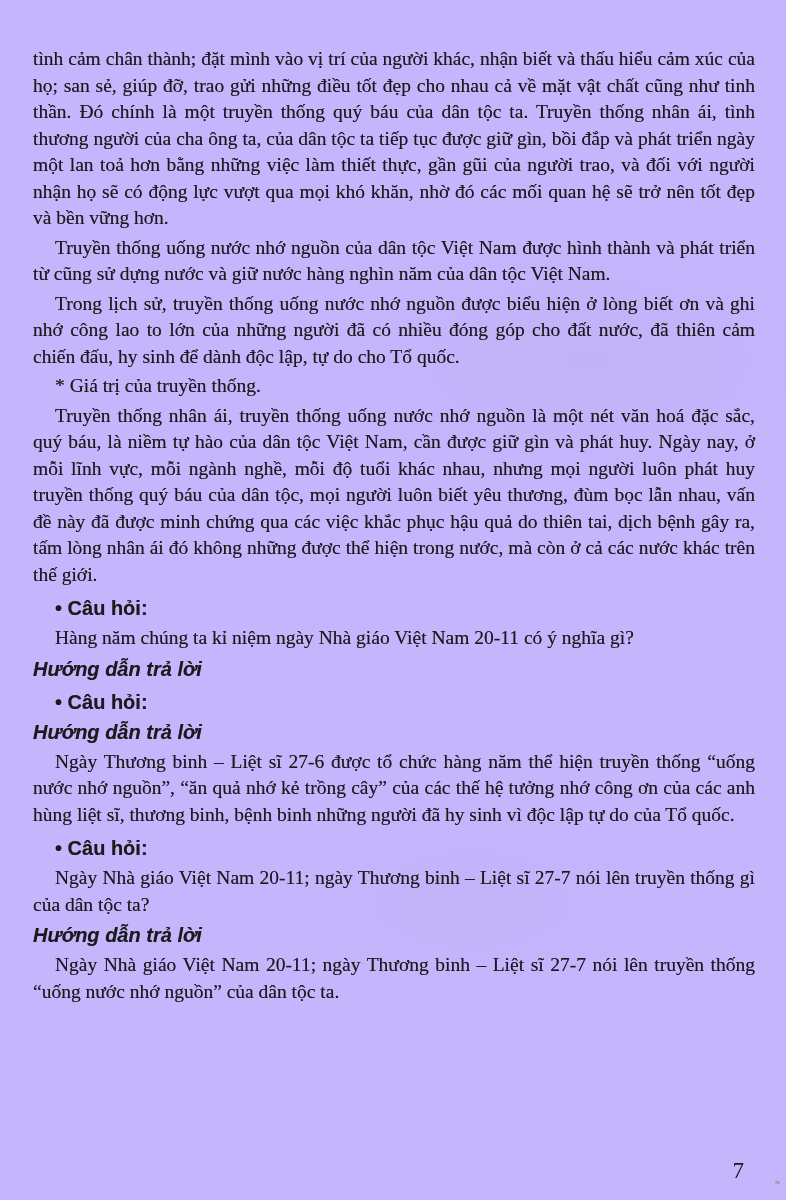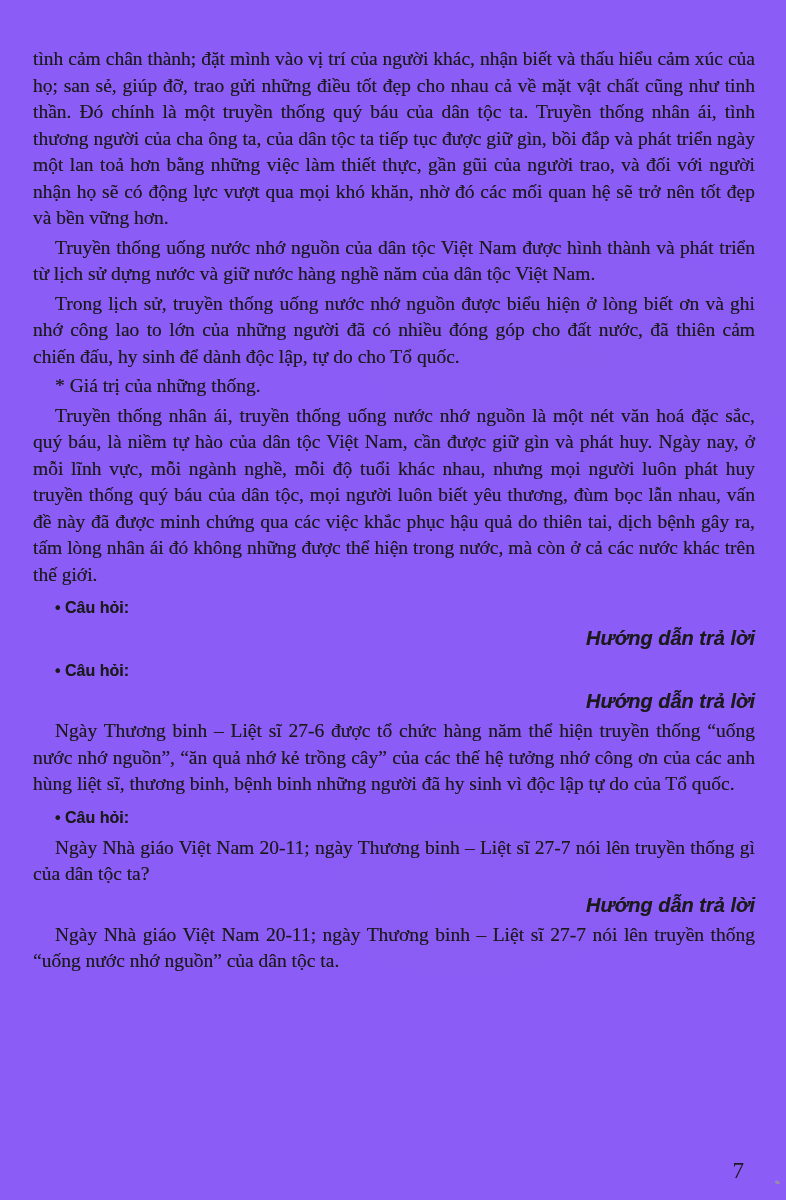--- a/index.html
+++ b/index.html
@@ -4,21 +4,21 @@
 <style>
   html, body {
     margin: 0;
     padding: 0;
     background: #ffffff;
   }
   .page {
     position: relative;
     width: 786px;
     height: 1200px;
-    background: #8b5cf6;
+    background: #c4b5fd;
     overflow: hidden;
     color: #1a1a1a;
     text-decoration: underline;
   }
   .content {
     position: absolute;
     left: 33px;
     top: 46px;
     width: 722px;
   }
@@ -28,33 +28,33 @@
     line-height: 26.5px;
     text-align: justify;
     text-indent: 22px;
     margin: 0 0 3px 0;
     text-shadow: 0 0 0.5px rgba(20,20,20,0.55);
   }
   .noindent { text-indent: 0; }
   .qlabel {
     font-family: "Liberation Sans", "DejaVu Sans", sans-serif;
     font-weight: bold;
-    font-size: 16px;
+    font-size: 20px;
     line-height: 26px;
     margin: 7px 0 4px 0;
     text-indent: 22px;
     text-shadow: 0 0 0.5px rgba(20,20,20,0.5);
   }
   .answer-heading {
     font-family: "Liberation Sans", "DejaVu Sans", sans-serif;
     font-weight: bold;
     font-style: italic;
     font-size: 20px;
     line-height: 26px;
-    text-align: right;
+    text-align: left;
     margin: 4px 0 4px 0;
     text-shadow: 0 0 0.5px rgba(20,20,20,0.5);
   }
   .page-number {
     position: absolute;
     right: 42px;
     bottom: 16px;
     font-family: "Liberation Serif", "DejaVu Serif", serif;
     font-size: 23px;
     color: #1a1a1a;
@@ -84,26 +84,27 @@
 </style>
 </head>
 <body>
 
 <div class="page">
   <div class="scan-shade"></div>
 
   <div class="content">
 
     <p class="body noindent">tình cảm chân thành; đặt mình vào vị trí của người khác, nhận biết và thấu hiểu cảm xúc của họ; san sẻ, giúp đỡ, trao gửi những điều tốt đẹp cho nhau cả về mặt vật chất cũng như tinh thần. Đó chính là một truyền thống quý báu của dân tộc ta. Truyền thống nhân ái, tình thương người của cha ông ta, của dân tộc ta tiếp tục được giữ gìn, bồi đắp và phát triển ngày một lan toả hơn bằng những việc làm thiết thực, gần gũi của người trao, và đối với người nhận họ sẽ có động lực vượt qua mọi khó khăn, nhờ đó các mối quan hệ sẽ trở nên tốt đẹp và bền vững hơn.</p>
-    <p class="body">Truyền thống uống nước nhớ nguồn của dân tộc Việt Nam được hình thành và phát triển từ lịch sử dựng nước và giữ nước hàng nghề năm của dân tộc Việt Nam.</p>
+    <p class="body">Truyền thống uống nước nhớ nguồn của dân tộc Việt Nam được hình thành và phát triển từ cũng sử dựng nước và giữ nước hàng nghìn năm của dân tộc Việt Nam.</p>
     <p class="body">Trong lịch sử, truyền thống uống nước nhớ nguồn được biểu hiện ở lòng biết ơn và ghi nhớ công lao to lớn của những người đã có nhiều đóng góp cho đất nước, đã thiên cảm chiến đấu, hy sinh để dành độc lập, tự do cho Tổ quốc.</p>
-    <p class="body">* Giá trị của những thống.</p>
+    <p class="body">* Giá trị của truyền thống.</p>
     <p class="body">Truyền thống nhân ái, truyền thống uống nước nhớ nguồn là một nét văn hoá đặc sắc, quý báu, là niềm tự hào của dân tộc Việt Nam, cần được giữ gìn và phát huy. Ngày nay, ở mỗi lĩnh vực, mỗi ngành nghề, mỗi độ tuổi khác nhau, nhưng mọi người luôn phát huy truyền thống quý báu của dân tộc, mọi người luôn biết yêu thương, đùm bọc lẫn nhau, vấn đề này đã được minh chứng qua các việc khắc phục hậu quả do thiên tai, dịch bệnh gây ra, tấm lòng nhân ái đó không những được thể hiện trong nước, mà còn ở cả các nước khác trên thế giới.</p>
 
     <div class="qlabel">• Câu hỏi:</div>
+    <p class="body">Hàng năm chúng ta kỉ niệm ngày Nhà giáo Việt Nam 20-11 có ý nghĩa gì?</p>
     <div class="answer-heading">Hướng dẫn trả lời</div>
 
     <div class="qlabel">• Câu hỏi:</div>
     <div class="answer-heading">Hướng dẫn trả lời</div>
     <p class="body">Ngày Thương binh – Liệt sĩ 27-6 được tổ chức hàng năm thể hiện truyền thống “uống nước nhớ nguồn”, “ăn quả nhớ kẻ trồng cây” của các thế hệ tưởng nhớ công ơn của các anh hùng liệt sĩ, thương binh, bệnh binh những người đã hy sinh vì độc lập tự do của Tổ quốc.</p>
 
     <div class="qlabel">• Câu hỏi:</div>
     <p class="body">Ngày Nhà giáo Việt Nam 20-11; ngày Thương binh – Liệt sĩ 27-7 nói lên truyền thống gì của dân tộc ta?</p>
     <div class="answer-heading">Hướng dẫn trả lời</div>
     <p class="body">Ngày Nhà giáo Việt Nam 20-11; ngày Thương binh – Liệt sĩ 27-7 nói lên truyền thống “uống nước nhớ nguồn” của dân tộc ta.</p>

